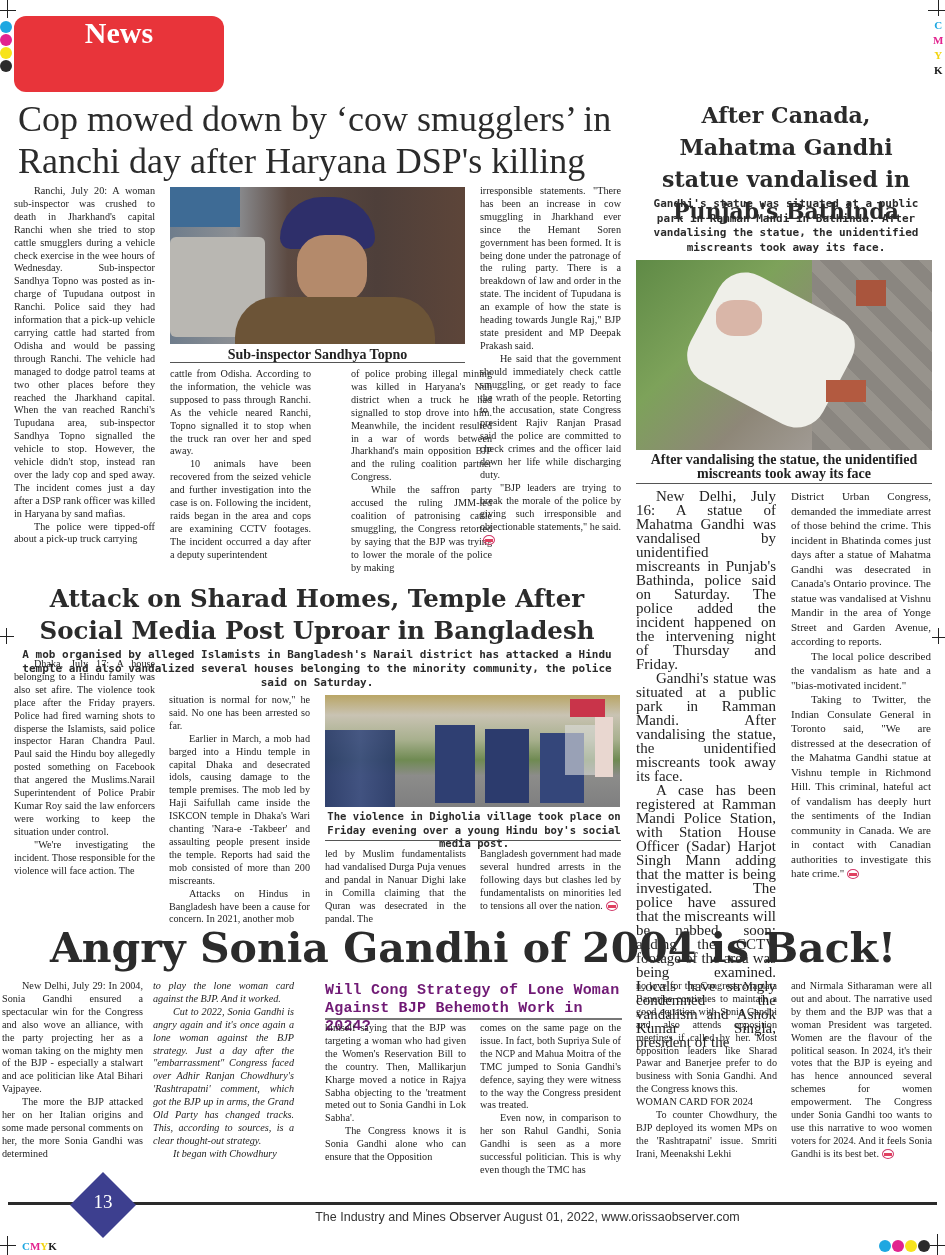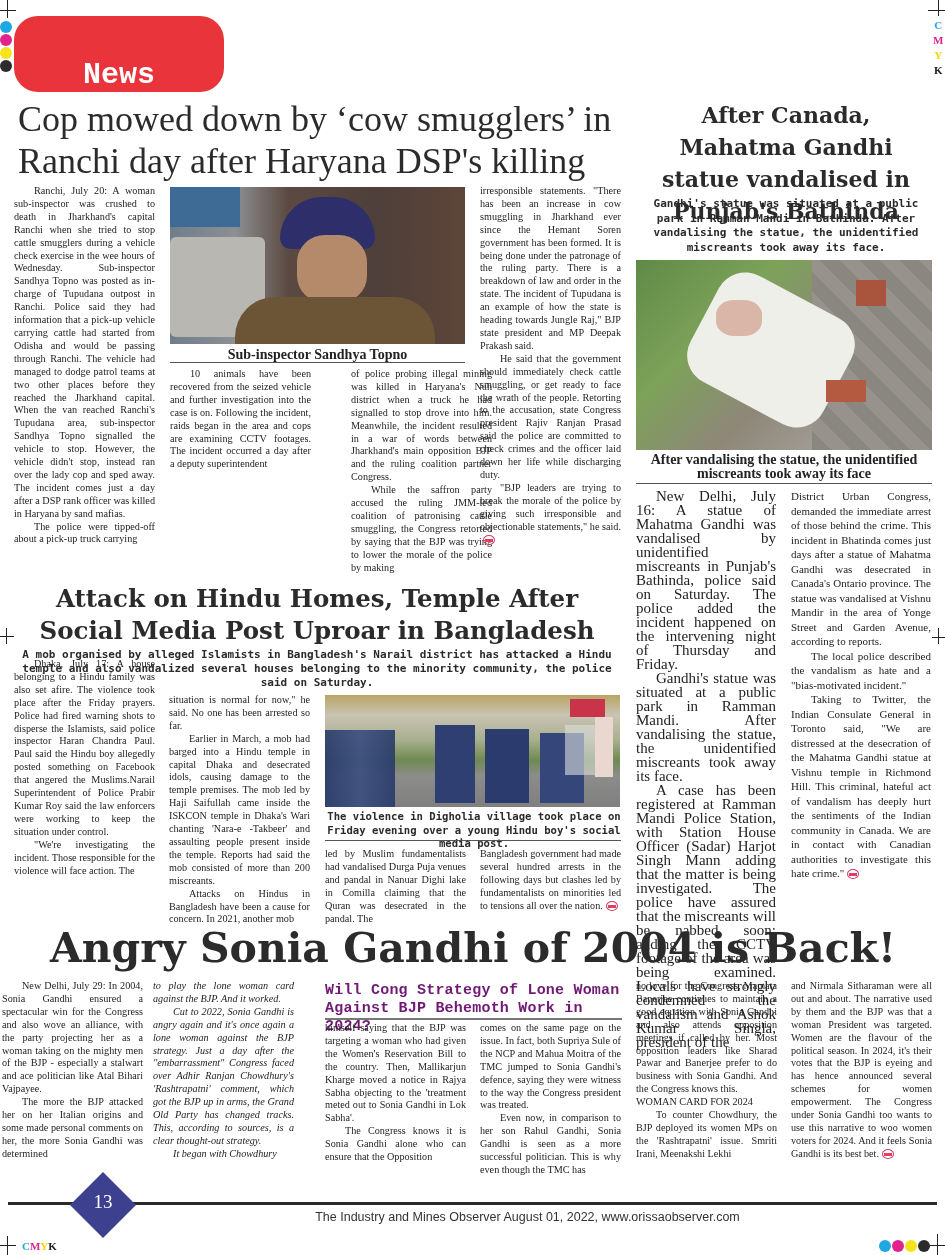--- a/index.html
+++ b/index.html
@@ -16,21 +16,21 @@
   .hl-times { font-family: "Liberation Serif", serif; font-weight: normal; color: #2b2b2b; }
   .deck { font-family: "DejaVu Sans Mono", monospace; font-weight: bold; color: #2b2b2b; text-align: center; }
   .caption { font-family: "Liberation Serif", serif; font-weight: bold; font-size: 14px; text-align: center; color: #222; }
   .rule { position: absolute; height: 1px; background: #555; }
 
   
   .cross-h { position: absolute; height: 1px; background: #222; }
   .cross-v { position: absolute; width: 1px; background: #222; }
   .dot { position: absolute; width: 12px; height: 12px; border-radius: 50%; }
 
-  .news-tab { position: absolute; left: 14px; top: 16px; width: 210px; height: 76px; background: #e8343a; border-radius: 24px; color: #fff; font-family: Liberation Mono, monospace; font-weight: bold; font-size: 30px; display: flex; align-items: flex-end; justify-content: center; }
+  .news-tab { position: absolute; left: 14px; top: 16px; width: 210px; height: 76px; background: #e8343a; border-radius: 12px; color: #fff; font-family: Liberation Serif, serif; font-weight: bold; font-size: 30px; display: flex; align-items: flex-start; justify-content: center; }
 
   .photo { position: absolute; overflow: hidden; }
 
   .end-mark { display: inline-block; width: 12px; height: 10px; border: 1.5px solid #d03a6a; border-radius: 50%; vertical-align: middle; margin-left: 3px; position: relative; }
   .end-mark::after { content: ""; position: absolute; left: 1px; right: 1px; top: 3px; height: 3px; background: #e04060; }
 
   .page-diamond { position: absolute; left: 70px; top: 1172px; width: 66px; height: 66px; }
   .footer-line { position: absolute; left: 8px; right: 8px; top: 1202px; height: 3px; background: #2a2a2a; }
   .footer-text { position: absolute; left: 0; right: 0; top: 1210px; text-align: center; font-family: "Liberation Sans", sans-serif; font-size: 12.5px; color: #333; padding-left: 110px; }
 
@@ -87,20 +87,21 @@
   <div style="position:absolute;left:0;top:0;width:70px;height:40px;background:#3e6b95;"></div>
   <div style="position:absolute;left:0;top:50px;width:95px;height:100px;background:#b9b7b2;border-radius:6px;"></div>
   <div style="position:absolute;left:110px;top:10px;width:95px;height:52px;background:#2e2f6a;border-radius:48px 48px 12px 12px;"></div>
   <div style="position:absolute;left:127px;top:48px;width:70px;height:68px;background:#b48a6b;border-radius:40%;"></div>
   <div style="position:absolute;left:65px;top:110px;width:200px;height:60px;background:#6c5437;border-radius:40px 40px 0 0;"></div>
 </div>
 <div class="abs caption" style="left:170px;top:347px;width:295px;">Sub-inspector Sandhya Topno</div>
 <div class="rule" style="left:170px;top:362px;width:295px;"></div>
 
 <div class="abs body-text" style="left:170px;top:368px;width:141px;">
+  <p class="noindent">cattle from Odisha. According to the information, the vehicle was supposed to pass through Ranchi. As the vehicle neared Ranchi, Topno signalled it to stop when the truck ran over her and sped away.</p>
   <p>10 animals have been recovered from the seized vehicle and further investigation into the case is on. Following the incident, raids began in the area and cops are examining CCTV footages. The incident occurred a day after a deputy superintendent</p>
 </div>
 
 <div class="abs body-text" style="left:324px;top:368px;width:141px;margin-left:27px;">
   <p class="noindent">of police probing illegal mining was killed in Haryana's Nuh district when a truck he had signalled to stop drove into him. Meanwhile, the incident resulted in a war of words between Jharkhand's main opposition BJP and the ruling coalition partner Congress.</p>
   <p>While the saffron party accused the ruling JMM-led coalition of patronising cattle smuggling, the Congress retorted by saying that the BJP was trying to lower the morale of the police by making</p>
 </div>
 
 <div class="abs body-text" style="left:480px;top:185px;width:141px;">
   <p class="noindent">irresponsible statements. "There has been an increase in cow smuggling in Jharkhand ever since the Hemant Soren government has been formed. It is being done under the patronage of the ruling party. There is a breakdown of law and order in the state. The incident of Tupudana is an example of how the state is heading towards Jungle Raj," BJP state president and MP Deepak Prakash said.</p>
@@ -126,21 +127,21 @@
   <p>Gandhi's statue was situated at a public park in Ramman Mandi. After vandalising the statue, the unidentified miscreants took away its face.</p>
   <p>A case has been registered at Ramman Mandi Police Station, with Station House Officer (Sadar) Harjot Singh Mann adding that the matter is being investigated. The police have assured that the miscreants will be nabbed soon; adding the CCTV footage of the area was being examined. Locals have strongly condemned the vandalism and Ashok Kumar Singla, president of the</p>
 </div>
 <div class="abs body-text" style="left:791px;top:489px;width:140px;font-size:11px;line-height:14.5px;">
   <p class="noindent">District Urban Congress, demanded the immediate arrest of those behind the crime. This incident in Bhatinda comes just days after a statue of Mahatma Gandhi was desecrated in Canada's Ontario province. The statue was vandalised at Vishnu Mandir in the area of Yonge Street and Garden Avenue, according to reports.</p>
   <p>The local police described the vandalism as hate and a "bias-motivated incident."</p>
   <p><span>Taking to Twitter, the Indian Consulate General in Toronto said, "We are distressed at the desecration of the Mahatma Gandhi statue at Vishnu temple in Richmond Hill. This criminal, hateful act of vandalism has deeply hurt the sentiments of the Indian community in Canada. We are in contact with Canadian authorities to investigate this hate crime."</span><span class="end-mark"></span></p>
 </div>
 
 <div class="abs hl-slab" style="left:14px;top:583px;width:606px;font-size:24.5px;line-height:32px;">
-  <div>Attack on Hindu Homes, Temple After</div>
+  <div>Attack on Sharad Homes, Temple After</div>
   <div>Social Media Post Uproar in Bangladesh</div>
 </div>
 <div class="abs deck" style="left:14px;top:648px;width:606px;font-size:11px;line-height:14px;">A mob organised by alleged Islamists in Bangladesh's Narail district has attacked a Hindu temple and also vandalized several houses belonging to the minority community, the police said on Saturday.</div>
 
 <div class="abs body-text" style="left:14px;top:658px;width:141px;">
   <p>Dhaka, July 17: A house belonging to a Hindu family was also set afire. The violence took place after the Friday prayers. Police had fired warning shots to disperse the Islamists, said police inspector Haran Chandra Paul. Paul said the Hindu boy allegedly posted something on Facebook that angered the Muslims.Narail Superintendent of Police Prabir Kumar Roy said the law enforcers were working to keep the situation under control.</p>
   <p>"We're investigating the incident. Those responsible for the violence will face action. The</p>
 </div>
 <div class="abs body-text" style="left:169px;top:694px;width:141px;">
   <p class="noindent">situation is normal for now," he said. No one has been arrested so far.</p>

